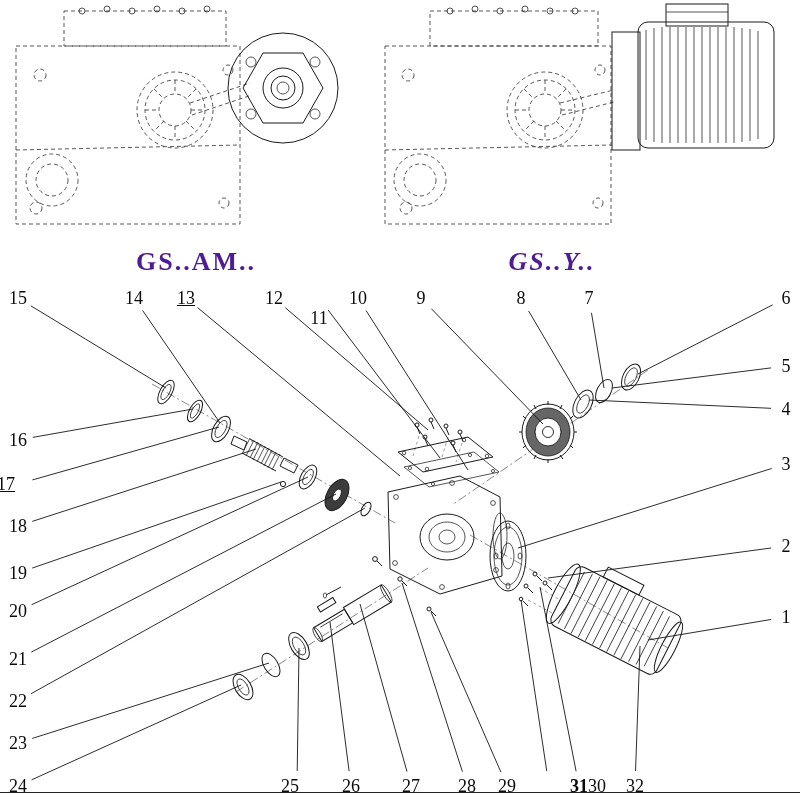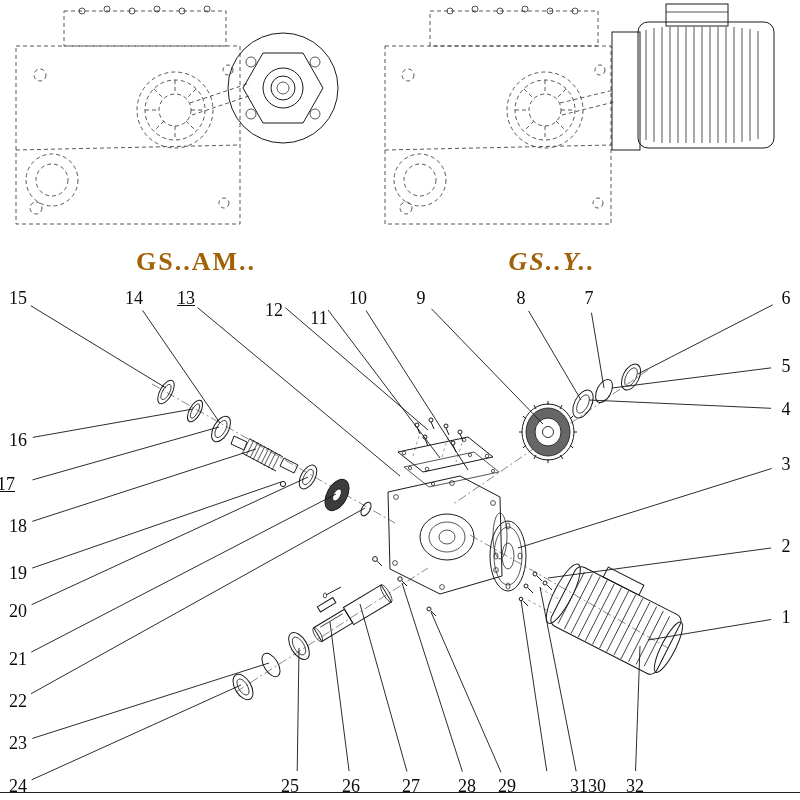--- a/index.html
+++ b/index.html
@@ -1,20 +1,20 @@
 <!DOCTYPE html>
 <html><head>
 <meta charset="utf-8">
 <style>
   html,body{margin:0;padding:0;background:#fff;}
   #page{position:relative;width:800px;height:800px;background:#ffffff;overflow:hidden;
         font-family:"Liberation Serif",serif;}
   #art{position:absolute;left:0;top:0;}
   .caption{position:absolute;transform:translate(-50%,-50%);font-weight:bold;
-           font-size:26px;letter-spacing:2px;color:#a16207;white-space:nowrap;}
+           font-size:26px;letter-spacing:2px;color:#4c1d95;white-space:nowrap;}
   .callout-num{position:absolute;transform:translate(-50%,-50%);font-size:18px;
                color:#0a0a0a;line-height:1;}
   .ln{stroke:#1a1a1a;stroke-width:1;fill:none;}
   .lt{stroke:#2a2a2a;stroke-width:0.8;fill:none;}
   .dsh{stroke:#3a3a3a;stroke-width:0.85;fill:none;stroke-dasharray:4 3;}
   .axis{stroke:#555;stroke-width:0.7;fill:none;stroke-dasharray:9 3 2 3;}
   .drop{stroke:#777;stroke-width:0.7;fill:none;stroke-dasharray:3 3;}
   #leader-lines line{stroke:#141414;stroke-width:0.9;}
 </style>
 </head>
@@ -360,21 +360,21 @@
 
   <line x1="0" y1="792.5" x2="800" y2="792.5" stroke="#222" stroke-width="1"></line>
 </svg>
 
 <div class="caption" style="left:196px;top:262px;">GS..AM..</div>
 <div class="caption" style="left:552px;top:262px;font-style:italic;">GS..Y..</div>
 
 <div class="callout-num" style="left: 18px; top: 298px; text-align: right;">15</div>
     <div class="callout-num" style="left: 134px; top: 298px;">14</div>
     <div class="callout-num" style="left: 186px; top: 298px; text-decoration: underline;">13</div>
-    <div class="callout-num" style="left: 274px; top: 310px;">12</div>
+    <div class="callout-num" style="left: 274px; top: 298px;">12</div>
     <div class="callout-num" style="left: 319px; top: 298px; margin-top: 20px;">11</div>
     <div class="callout-num" style="left: 358px; top: 298px;">10</div>
     <div class="callout-num" style="left: 421px; top: 298px;">9</div>
     <div class="callout-num" style="left: 521px; top: 298px;">8</div>
     <div class="callout-num" style="left: 589px; top: 298px;">7</div>
     <div class="callout-num" style="left: 786px; top: 298px;">6</div>
     <div class="callout-num" style="left: 786px; top: 366px;">5</div>
     <div class="callout-num" style="left: 786px; top: 409px;">4</div>
     <div class="callout-num" style="left: 786px; top: 464px;">3</div>
     <div class="callout-num" style="left: 786px; top: 546px;">2</div>
@@ -387,15 +387,15 @@
     <div class="callout-num" style="left: 18px; top: 659px;">21</div>
     <div class="callout-num" style="left: 18px; top: 701px;">22</div>
     <div class="callout-num" style="left: 18px; top: 743px;">23</div>
     <div class="callout-num" style="left: 18px; top: 786px;">24</div>
     <div class="callout-num" style="left: 290px; top: 786px; text-align: center;">25</div>
     <div class="callout-num" style="left: 351px; top: 786px;">26</div>
     <div class="callout-num" style="left: 411px; top: 786px;">27</div>
     <div class="callout-num" style="left: 467px; top: 786px;">28</div>
     <div class="callout-num" style="left: 507px; top: 786px;">29</div>
     <div class="callout-num" style="left: 549px; top: 786px; margin-left: 48px;">30</div>
-    <div class="callout-num" style="left: 579px; top: 786px;">31</div>
+    <div class="callout-num" style="left: 579px; top: 786px; font-weight: bold;">31</div>
     <div class="callout-num" style="left: 635px; top: 786px;">32</div>
   </div>
 
 </body></html>

